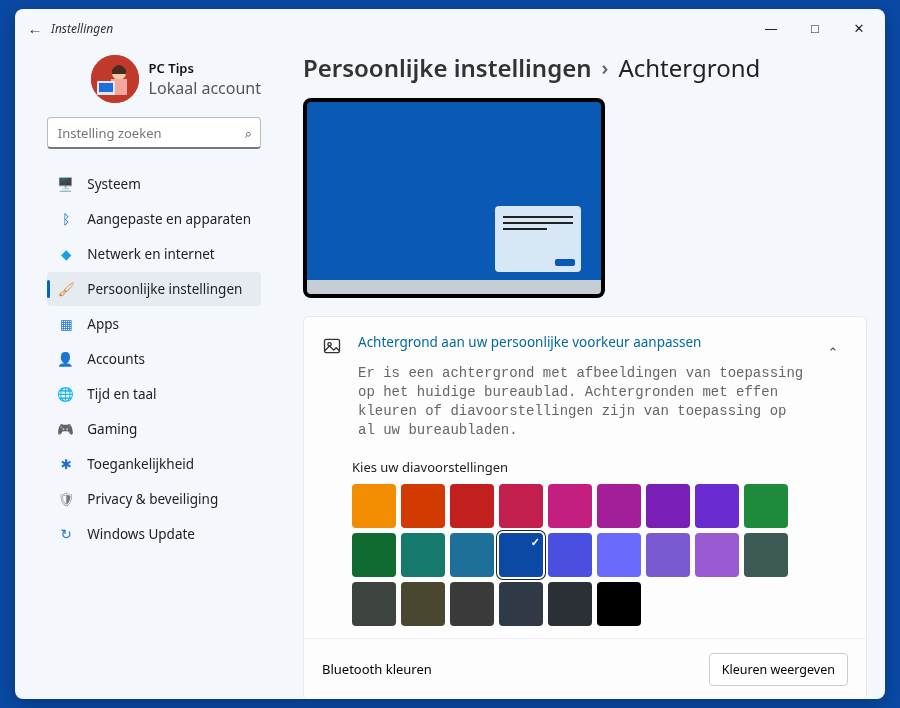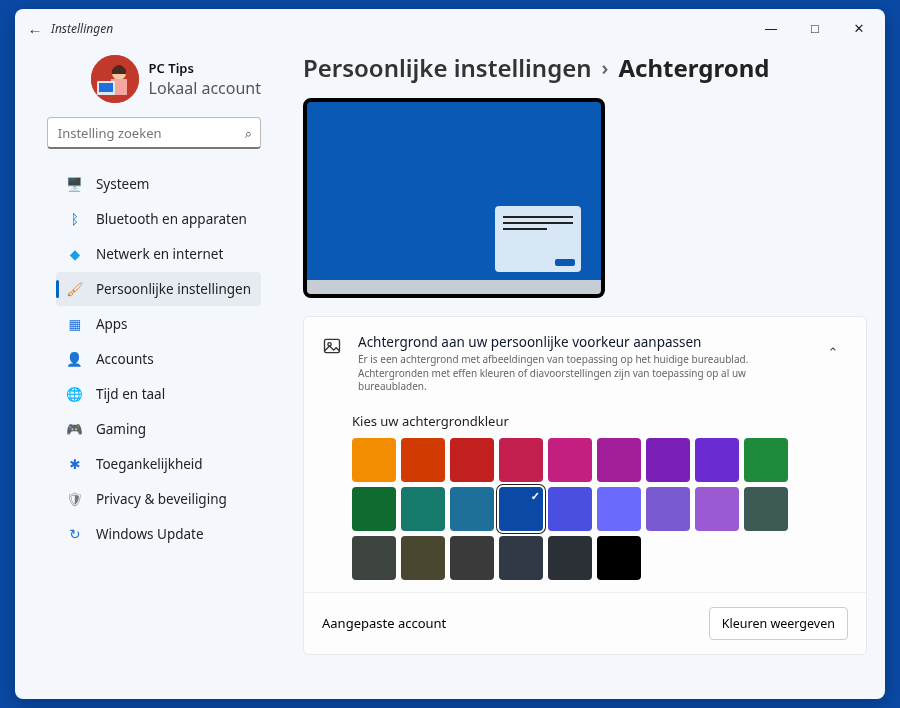--- a/index.html
+++ b/index.html
@@ -23,32 +23,32 @@
   .nav { display:flex; flex-direction:column; gap:1px;}
   .nav-item { height:34px; display:flex; align-items:center; gap:12px; padding:0 10px; border-radius:4px; font-size:13.5px; color:#222; cursor:pointer; position:relative;}
   .nav-item.selected { background:#e6ebf2;}
   .nav-item.selected::before { content:""; position:absolute; left:0px; top:8px; bottom:8px; width:3px; background:#0067c0; border-radius:2px;}
   .nav-item .ico { width:18px; display:flex; justify-content:center;}
   .main { flex:1; padding:6px 18px 0 30px; overflow-y:auto; position:relative;}
   .main::-webkit-scrollbar{width:4px;} .main::-webkit-scrollbar-thumb{background:#999;border-radius:2px;}
   .breadcrumb { font-size:24px; font-weight:600; color:#222; margin: -2px 0 14px 0; display:flex; gap:10px; align-items:center;}
   .breadcrumb .parent{ font-weight:600; color:#333;}
   .breadcrumb .sep{ color:#666; font-size:20px;}
-  .breadcrumb .leaf{ font-weight:700;}
+  .breadcrumb .leaf{ font-weight:400;}
   .preview { width:302px; height:200px; border-radius:8px; border:4px solid #000; background:#0a5ab5; position:relative; overflow:hidden;}
   .preview .taskbar{position:absolute;left:0;right:0;bottom:0;height:14px;background:#c7cdd4;}
   .preview .popup{position:absolute;right:20px;bottom:22px;width:86px;height:66px;background:#d8e7f5;border-radius:4px;padding:6px;}
   .preview .popup .line{height:2px;background:#222;margin:4px 2px;}
   .preview .popup .btn{position:absolute;right:6px;bottom:6px;width:20px;height:7px;background:#0a5ab5;border-radius:2px;}
   .card { background:#fdfdfe; border:1px solid #e8e8ec; border-radius:6px; margin-top:18px; }
   .card-head { display:flex; align-items:flex-start; padding:16px 18px 14px; gap:14px;}
   .card-head .bigico { width:22px; padding-top:3px; color:#333;}
   .card-head .txt { flex:1;}
-  .card-head .h { font-size:13.5px; color:#0f172a; margin-bottom:2px;}
-  .card-head .d { font-size:10px; color:#666; line-height:1.35;}
+  .card-head .h { font-size:13.5px; color:#0369a1; margin-bottom:13px;}
+  .card-head .d { font-size:14px; color:#666; line-height:1.35;font-family:Liberation Mono, monospace;}
   .combo { border:1px solid #ccc; border-radius:4px; height:32px; min-width:132px; display:flex; align-items:center; justify-content:space-between; padding:0 10px; font-size:12.5px; background:#fff; margin-top:6px;}
   .expand { width:30px; text-align:center; font-size:13px; color:#444; padding-top:10px;}
   .section-label { font-size:13px; color:#222; padding:4px 18px 8px 48px;}
   .swatches { padding:0 18px 12px 48px; display:flex; flex-direction:column; gap:5px;}
   .swrow { display:flex; gap:5px;}
   .swatch { width:44px; height:44px; border-radius:4px; position:relative; cursor:pointer;}
   .swatch.sel { outline:2px solid #fff; box-shadow:0 0 0 3px #222;}
   .swatch.sel::after{content:"✓"; position:absolute; top:1px; right:3px; color:#fff; font-size:11px; font-weight:bold;}
   .card-foot { border-top:1px solid #eee; padding:14px 18px; display:flex; align-items:center; justify-content:space-between;}
   .card-foot .lab { font-size:13px;}
@@ -90,21 +90,21 @@
         <input placeholder="Instelling zoeken" style="">
         <span class="mag">⌕</span>
       </div>
       <nav class="nav" id="nav">
           <div class="nav-item">
             <span class="ico" style="color:#1e6fd9">🖥️</span>
             <span>Systeem</span>
           </div>
           <div class="nav-item">
             <span class="ico" style="color:#0067c0">ᛒ</span>
-            <span>Bluetooth en apparaten</span>
+            <span>Aangepaste en apparaten</span>
           </div>
           <div class="nav-item">
             <span class="ico" style="color:#1aa0e8">◆</span>
             <span>Netwerk en internet</span>
           </div>
           <div class="nav-item selected">
             <span class="ico" style="color:#d97b1a">🖌</span>
             <span>Persoonlijke instellingen</span>
           </div>
           <div class="nav-item">
@@ -164,21 +164,21 @@
                 <path d="M3 18 l6 -6 5 5 3 -3 4 4"></path>
               </svg>
           </div>
           <div class="txt">
             <div class="h">Achtergrond aan uw persoonlijke voorkeur aanpassen</div>
             <div class="d">Er is een achtergrond met afbeeldingen van toepassing op het huidige bureaublad. Achtergronden met effen kleuren of diavoorstellingen zijn van toepassing op al uw bureaubladen.</div>
           </div>
           <div class="expand">⌃</div>
         </div>
 
-        <div class="section-label">Kies uw achtergrondkleur</div>
+        <div class="section-label">Kies uw diavoorstellingen</div>
         <div class="swatches" id="swatches">
             <div class="swrow">
               <div class="swatch" style="background: rgb(242, 140, 0);"></div>
               <div class="swatch" style="background: rgb(209, 58, 0);"></div>
               <div class="swatch" style="background: rgb(194, 31, 31);"></div>
               <div class="swatch" style="background: rgb(194, 31, 78);"></div>
               <div class="swatch" style="background: rgb(194, 31, 128);"></div>
               <div class="swatch" style="background: rgb(163, 31, 154);"></div>
               <div class="swatch" style="background: rgb(122, 31, 181);"></div>
               <div class="swatch" style="background: rgb(106, 43, 209);"></div>
@@ -199,20 +199,20 @@
               <div class="swatch" style="background: rgb(61, 68, 64);"></div>
               <div class="swatch" style="background: rgb(74, 71, 48);"></div>
               <div class="swatch" style="background: rgb(58, 58, 58);"></div>
               <div class="swatch" style="background: rgb(47, 58, 70);"></div>
               <div class="swatch" style="background: rgb(42, 48, 54);"></div>
               <div class="swatch" style="background: rgb(0, 0, 0);"></div>
             </div>
           </div>
 
         <div class="card-foot">
-          <div class="lab">Aangepaste account</div>
+          <div class="lab">Bluetooth kleuren</div>
           <button class="btn-outline">Kleuren weergeven</button>
         </div>
       </div>
 
     </main>
   </div>
 </div>
 
 </body></html>

